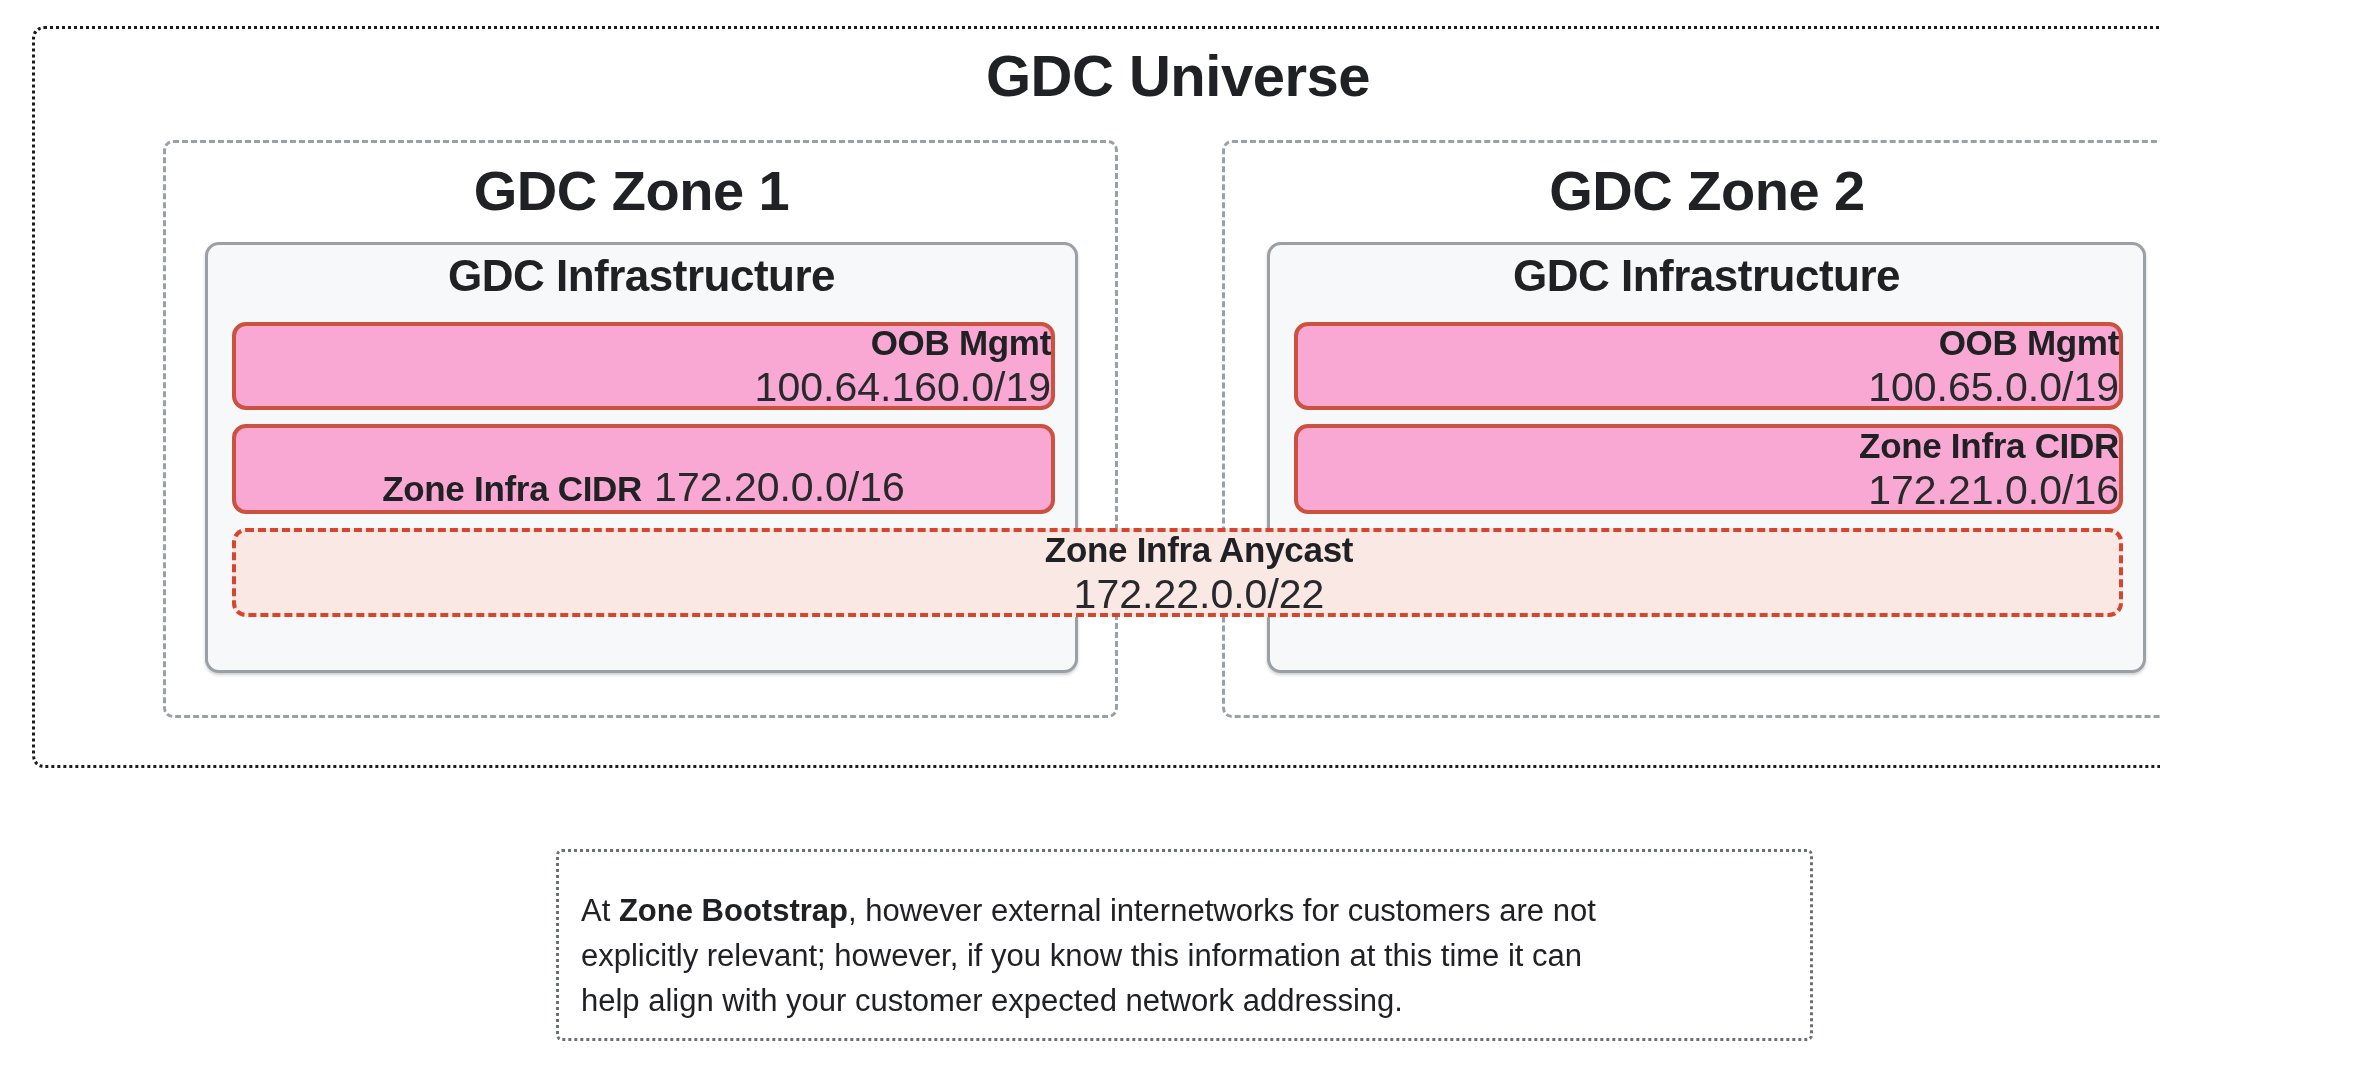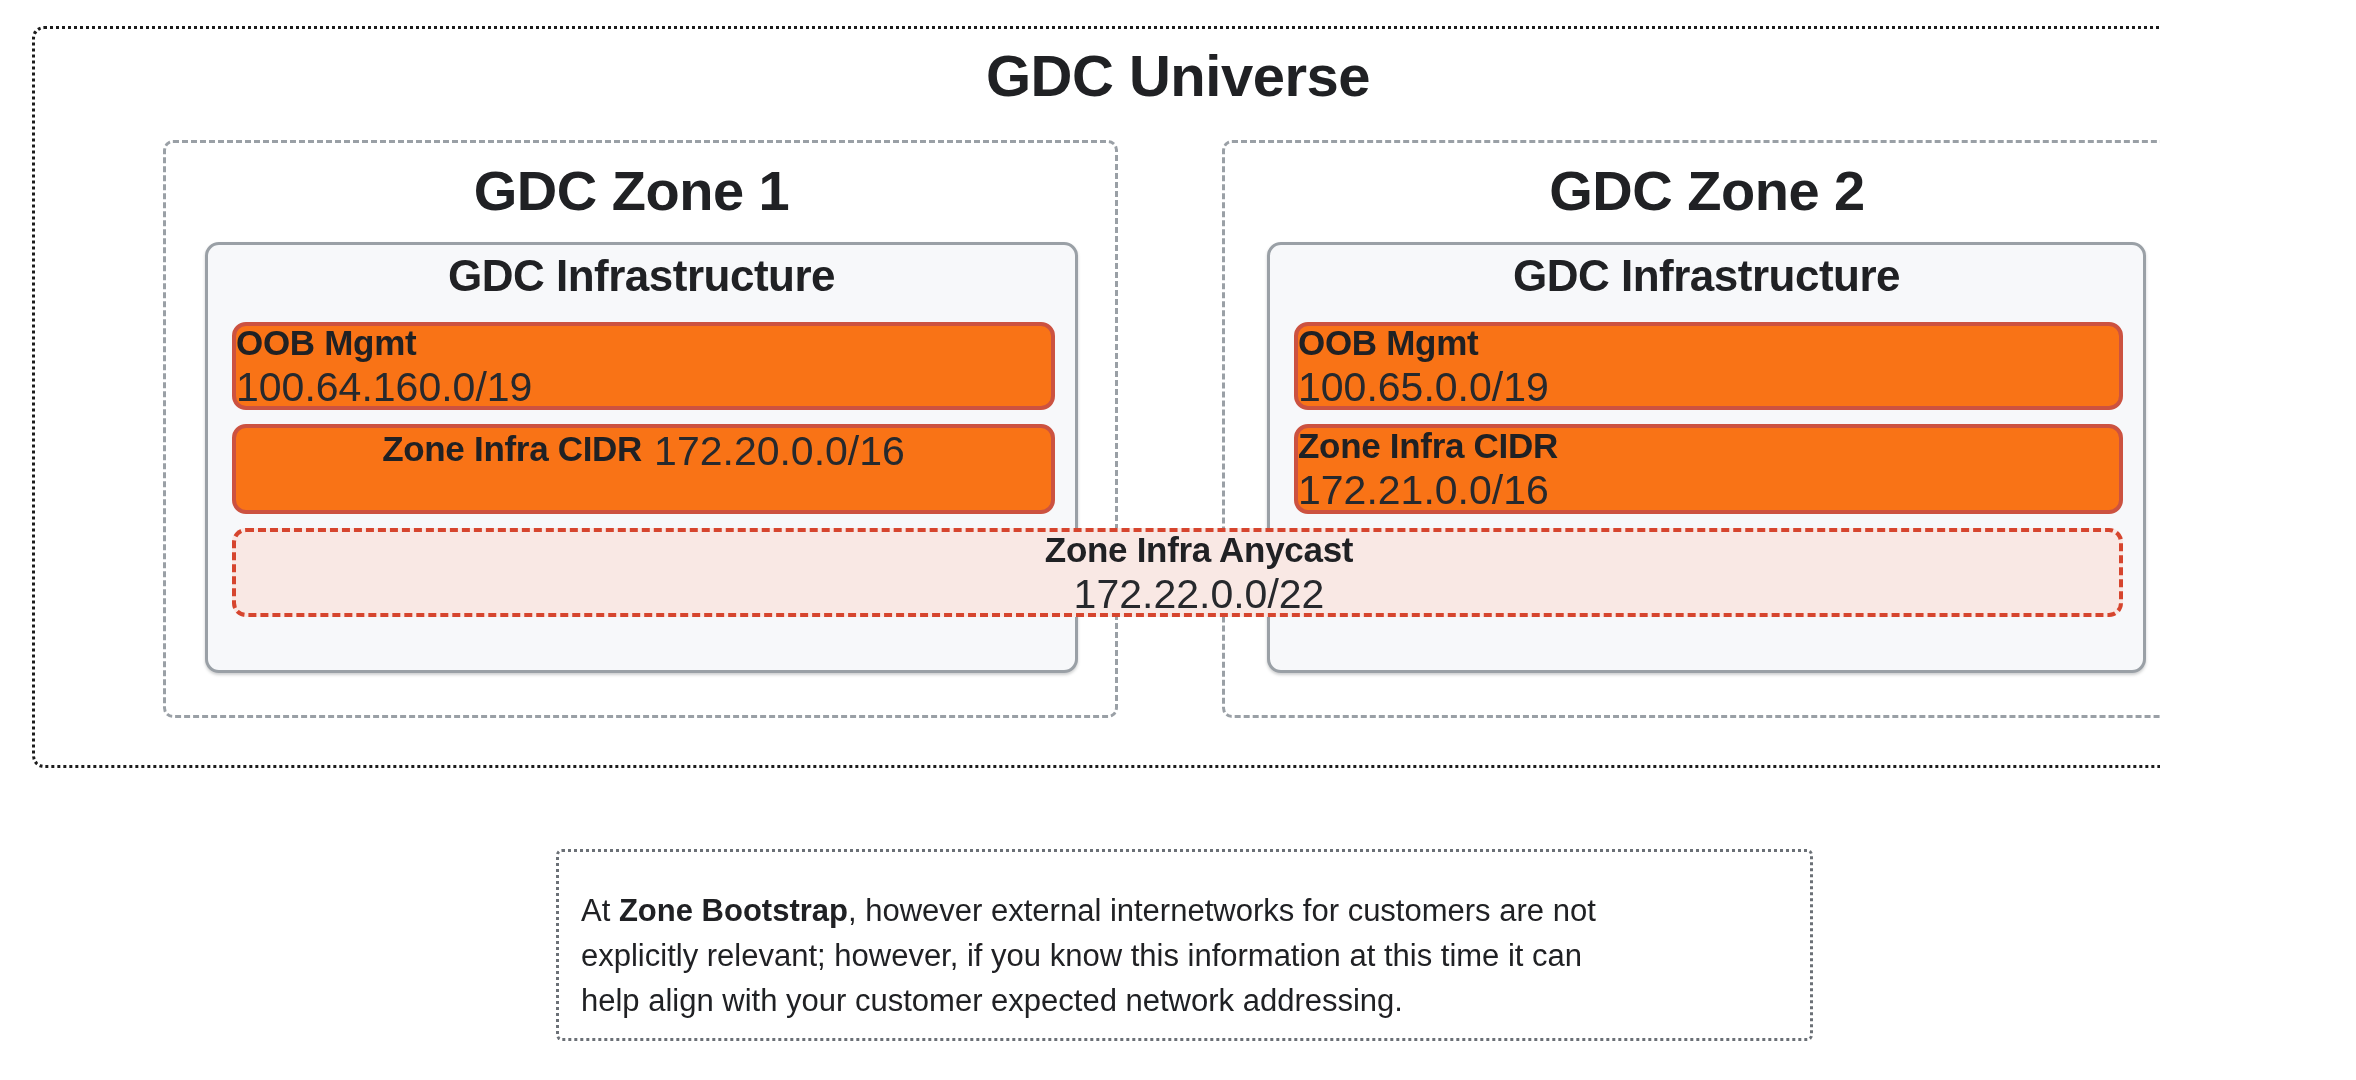--- a/index.html
+++ b/index.html
@@ -61,26 +61,26 @@
     top: 252px;
     text-align: center;
     font-size: 44px; line-height: 48px; font-weight: bold;
     letter-spacing: -0.5px;
   }
   .infra-title-1 { left: 205px; width: 873px; }
   .infra-title-2 { left: 1267px; width: 879px; }
 
   
   .red-box {
-    background: #f97316;
+    background: #f9a8d4;
     border: 4px solid #cc5240;
     border-radius: 14px;
     display: flex;
     flex-direction: column;
-    align-items: flex-start;
+    align-items: flex-end;
     justify-content: center;
     text-align: center;
   }
   .oob-1  { left: 232px;  top: 322px; width: 823px; height: 88px; }
   .cidr-1 { left: 232px;  top: 424px; width: 823px; height: 90px; flex-direction: row; }
   .oob-2  { left: 1294px; top: 322px; width: 829px; height: 88px; }
   .cidr-2 { left: 1294px; top: 424px; width: 829px; height: 90px; }
 
   .anycast-box {
     left: 232px; top: 528px; width: 1891px; height: 89px;

